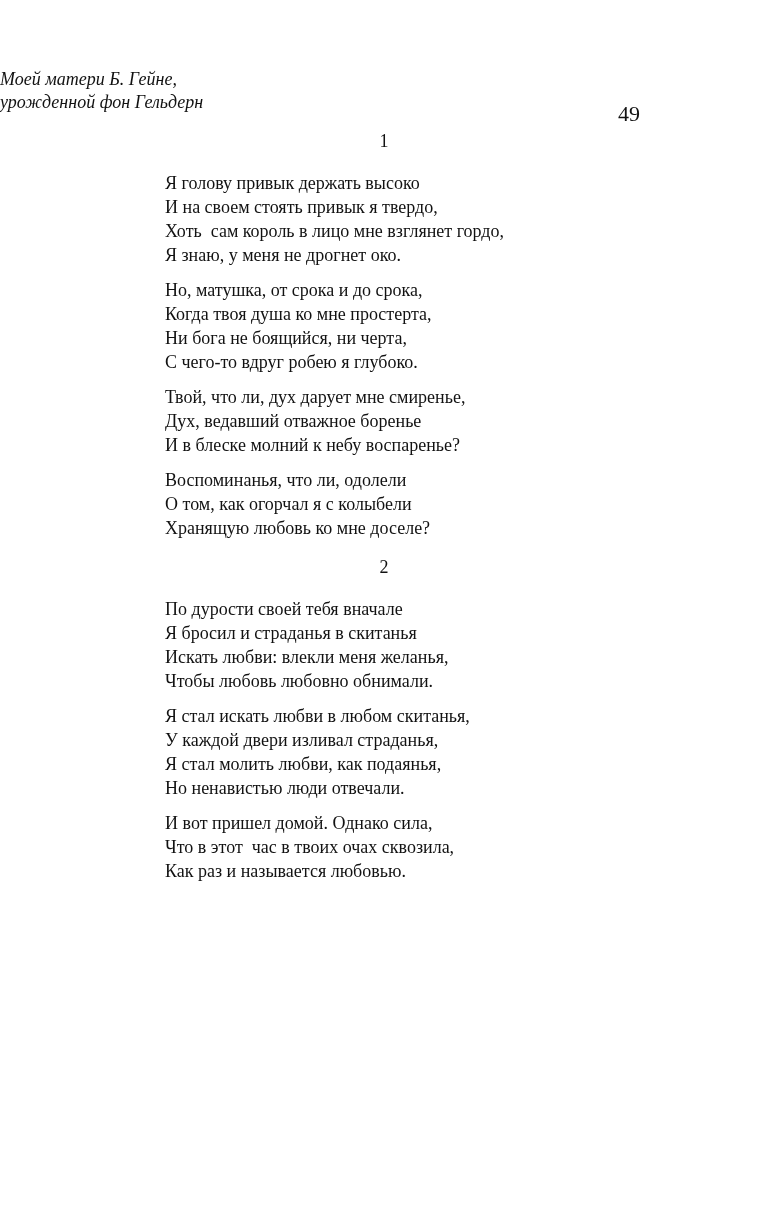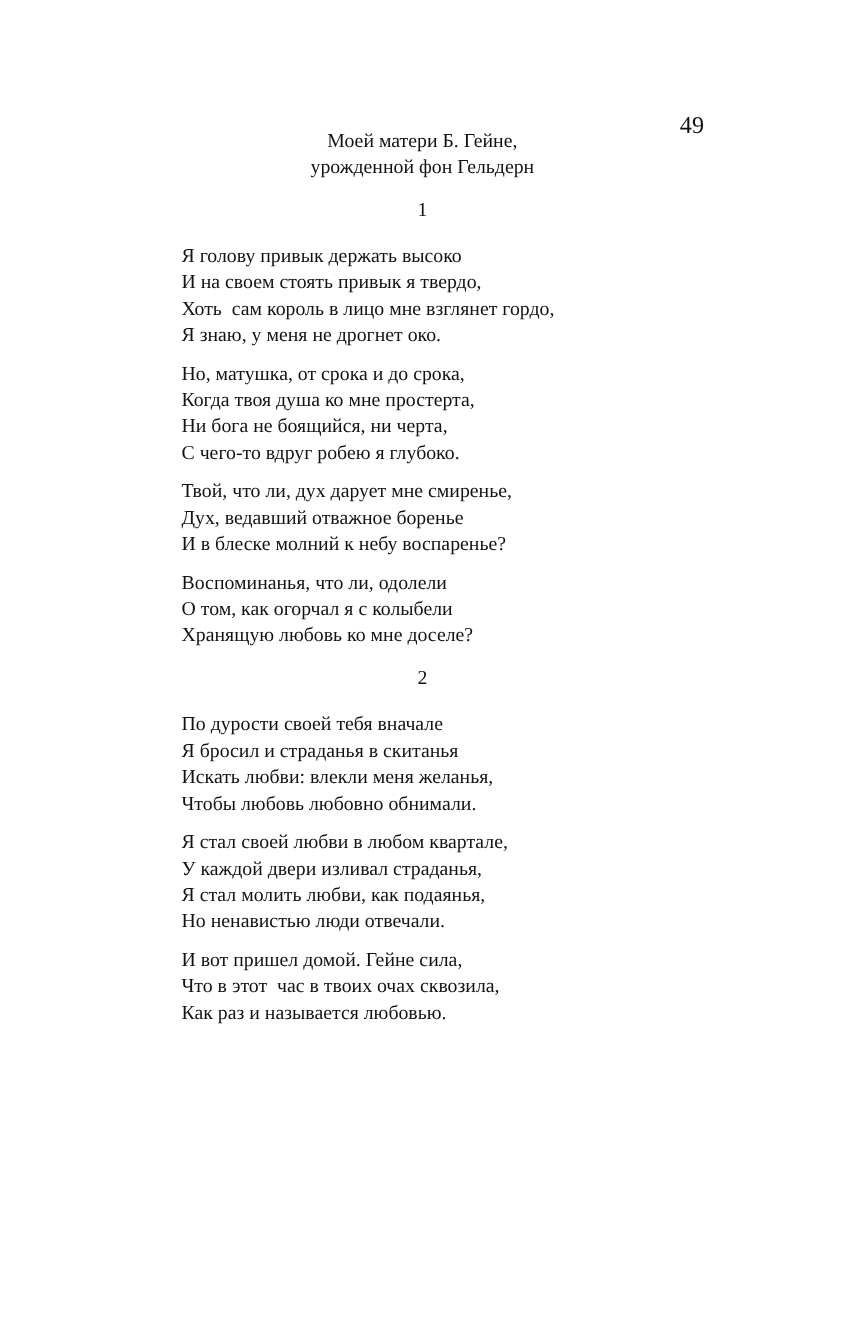--- a/index.html
+++ b/index.html
@@ -14,22 +14,22 @@
     overflow: hidden;
   }
   .page-number {
     position: absolute;
     top: 103px;
     right: 128px;
     font-size: 22px;
     line-height: 22px;
   }
   .dedication {
-    padding-top: 117px;
-    text-align: center;
+    padding-top: 68px;
+    font-style: italic;
     font-size: 18px;
     line-height: 23px;
   }
   .section-heading {
     margin-top: 15px;
     margin-bottom: 18px;
     text-align: center;
     line-height: 24px;
     font-size: 18px;
   }
@@ -78,24 +78,24 @@
         <div class="poem-line">Хранящую любовь ко мне доселе?</div>
       </div>
       <div class="section-heading">2</div>
       <div class="stanza">
         <div class="poem-line">По дурости своей тебя вначале</div>
         <div class="poem-line">Я бросил и страданья в скитанья</div>
         <div class="poem-line">Искать любви: влекли меня желанья,</div>
         <div class="poem-line">Чтобы любовь любовно обнимали.</div>
       </div>
       <div class="stanza">
-        <div class="poem-line">Я стал своей любви в любом квартале,</div>
+        <div class="poem-line">Я стал искать любви в любом скитанья,</div>
         <div class="poem-line">У каждой двери изливал страданья,</div>
         <div class="poem-line">Я стал молить любви, как подаянья,</div>
         <div class="poem-line">Но ненавистью люди отвечали.</div>
       </div>
       <div class="stanza">
-        <div class="poem-line">И вот пришел домой. Гейне сила,</div>
+        <div class="poem-line">И вот пришел домой. Однако сила,</div>
         <div class="poem-line">Что в этот  час в твоих очах сквозила,</div>
         <div class="poem-line">Как раз и называется любовью.</div>
       </div>
     </div>
 </div>
 
 </body></html>

